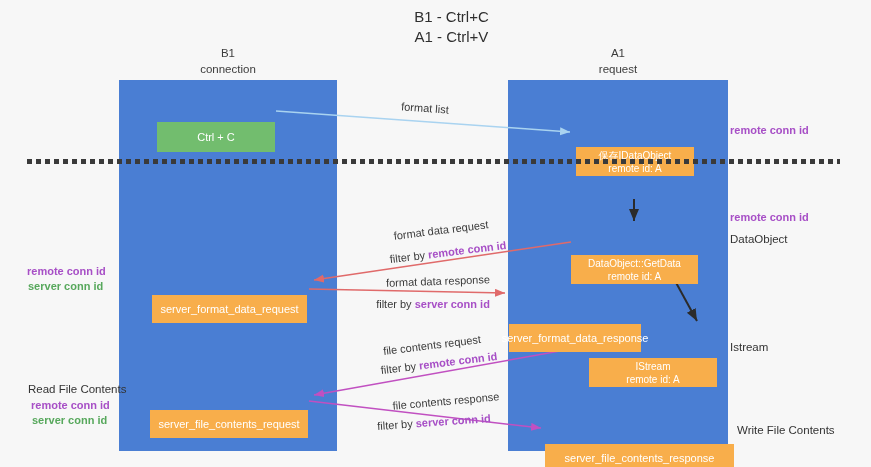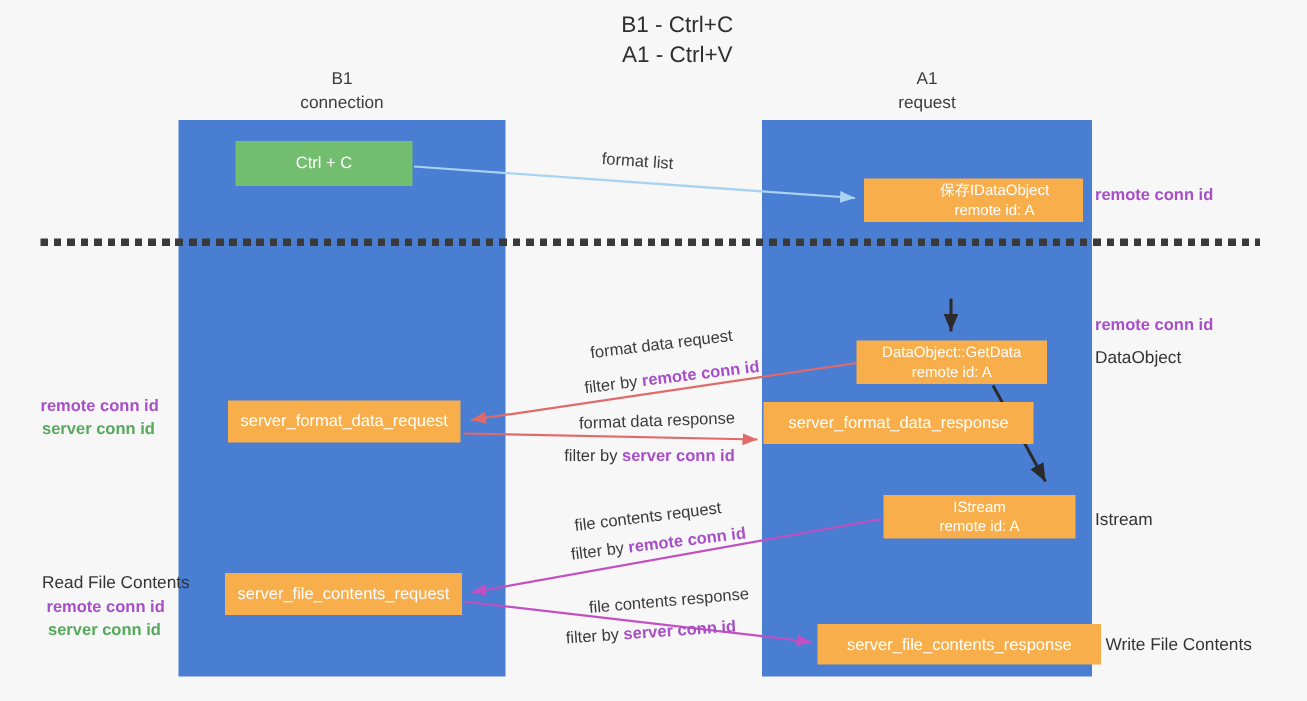--- a/index.html
+++ b/index.html
@@ -8,21 +8,21 @@
   .title{position:absolute;left:16px;top:7px;width:871px;text-align:center;
          font-size:15px;line-height:1.35;color:#2f2f2f;}
   .lane-header{position:absolute;top:46px;text-align:center;font-size:11.5px;
          line-height:1.35;color:#3c3c3c;}
   .lane{position:absolute;top:80px;height:371px;background:#4a7ed3;}
 
   .dashed-line{position:absolute;left:27px;top:159px;width:813px;height:5px;z-index:5;
          background:repeating-linear-gradient(90deg,#3a3a3a 0 5px,transparent 5px 9px);}
 
   .box{position:absolute;display:flex;flex-direction:column;align-items:center;
-       justify-content:center;color:#fff;text-align:left;z-index:4;}
+       justify-content:center;color:#fff;text-align:left;z-index:4;margin-top:28px;}
   .box.orange{background:#f8ae4b;}
   .box.green{background:#72bd6e;}
   .box .l1,.box .l2{font-size:10px;line-height:13px;}
   .box.one{font-size:11px;}
 
   .side-label{position:absolute;font-size:11.5px;color:#333;white-space:nowrap;z-index:4;}
   .side-label.purple{color:#a74fc6;font-weight:bold;font-size:11px;}
   .side-label.green{color:#57a85c;font-weight:bold;font-size:11px;}
 
   .edge-label{position:absolute;white-space:nowrap;font-size:11px;color:#3a3a3a;z-index:4;
@@ -74,34 +74,34 @@
     <line x1="634" y1="199" x2="634" y2="221" stroke="#2b2b2b" stroke-width="2" marker-end="url(#ah-black)"></line>
     <line x1="662" y1="257" x2="697" y2="321" stroke="#2b2b2b" stroke-width="2" marker-end="url(#ah-black)"></line>
     <line x1="571" y1="242" x2="314" y2="280" stroke="#e06a6a" stroke-width="1.5" marker-end="url(#ah-red)"></line>
     <line x1="309" y1="289" x2="505" y2="293" stroke="#e06a6a" stroke-width="1.5" marker-end="url(#ah-red)"></line>
     <line x1="588" y1="346" x2="314" y2="395" stroke="#c150c1" stroke-width="1.5" marker-end="url(#ah-magenta)"></line>
     <line x1="309" y1="401" x2="541" y2="428" stroke="#c150c1" stroke-width="1.5" marker-end="url(#ah-magenta)"></line>
   </svg>
 
   <div class="box green one" style="left:157px;top:94px;width:118px;height:30px;">Ctrl + C</div>
 
-  <div class="box orange" style="left:576px;top:119px;width:118px;height:29px;padding-left:28px;">
+  <div class="box orange" style="left:576px;top:119px;width:118px;height:29px;">
     <div class="l1">保存IDataObject</div>
     <div class="l2">remote id: A</div>
   </div>
 
 
   <div class="box orange" style="left:571px;top:227px;width:127px;height:29px;">
     <div class="l1">DataObject::GetData</div>
     <div class="l2">remote id: A</div>
   </div>
 
   <div class="box orange one" style="left:152px;top:267px;width:155px;height:28px;">server_format_data_request</div>
 
-  <div class="box orange one" style="left:509px;top:268px;width:180px;height:28px;">server_format_data_response</div>
+  <div class="box orange one" style="left:509px;top:296px;width:132px;height:28px;">server_format_data_response</div>
 
   <div class="box orange" style="left:589px;top:330px;width:128px;height:29px;">
     <div class="l1">IStream</div>
     <div class="l2">remote id: A</div>
   </div>
 
   <div class="box orange one" style="left:150px;top:382px;width:158px;height:28px;">server_file_contents_request</div>
 
   <div class="box orange one" style="left:545px;top:416px;width:189px;height:27px;">server_file_contents_response</div>
 

